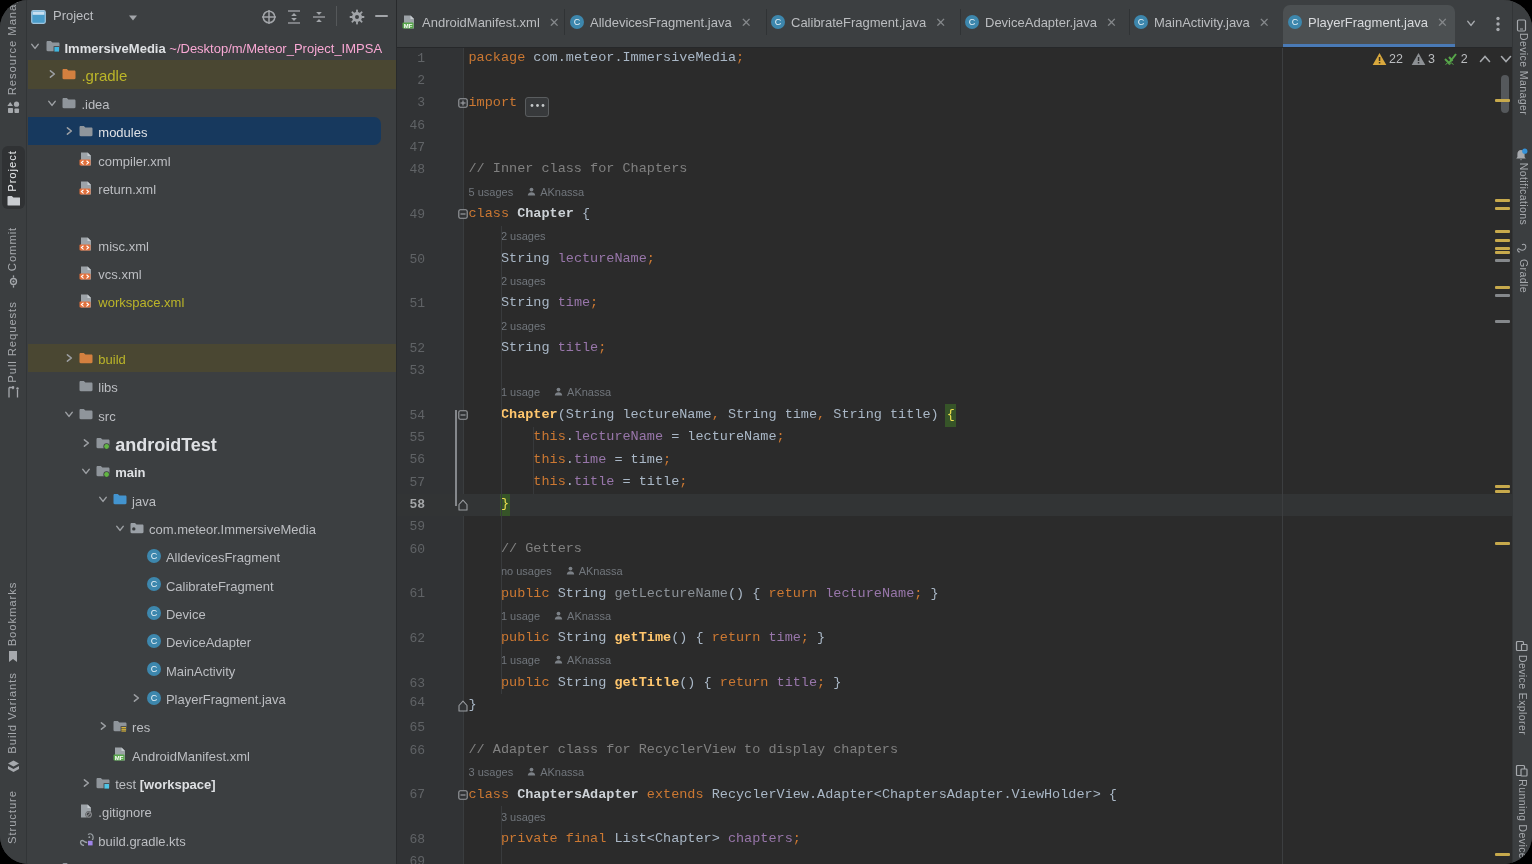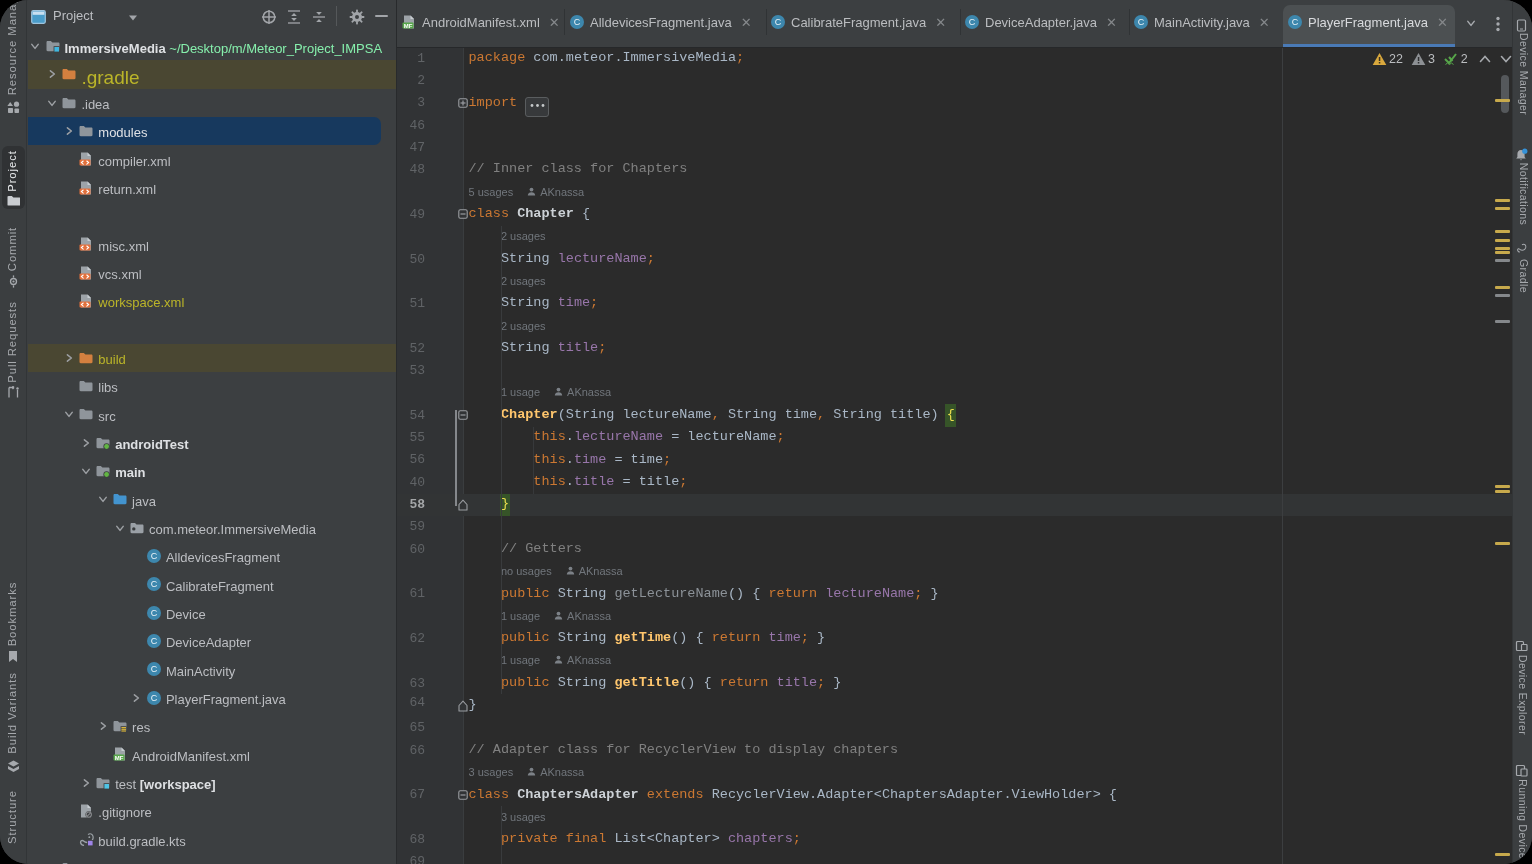--- a/index.html
+++ b/index.html
@@ -125,35 +125,35 @@
             <path d="M1.8 3.4 L5 7.4 L8.2 3.4" stroke="#9da0a4" stroke-width="1.5" fill="none" stroke-linecap="round" stroke-linejoin="round"></path>
           </svg>
         </div>
         <div class="abs" style="left:16.5px;top:6px;">
           <svg style="" width="16" height="16" viewBox="0 0 16 16">
             <path d="M1.5 4.2 C1.5 3.5 2 3 2.7 3 H5.8 L7.4 4.6 H13.3 C14 4.6 14.5 5.1 14.5 5.8 V12 C14.5 12.7 14 13.2 13.3 13.2 H2.7 C2 13.2 1.5 12.7 1.5 12 Z" fill="#8f959b"></path>
             <rect x="8.6" y="8.2" width="6" height="6" fill="#3c3f41"></rect>
             <rect x="9.4" y="9" width="4.6" height="4.6" fill="#40b6e0"></rect>
           </svg>
         </div>
-        <div class="abs" style="left:36.5px;top:6.5px;white-space:nowrap"><span style="color:#dee0e3;font-size:13px;font-weight:bold">ImmersiveMedia</span><span style="color:#86efac;font-size:13px"> ~/Desktop/m/Meteor_Project_IMPSA</span></div>
+        <div class="abs" style="left:36.5px;top:6.5px;white-space:nowrap"><span style="color:#dee0e3;font-size:13px;font-weight:bold">ImmersiveMedia</span><span style="color:#f9a8d4;font-size:13px"> ~/Desktop/m/Meteor_Project_IMPSA</span></div>
       </div>
 <div class="abs" style="left:0;top:60.33px;width:368px;height:28.33px">
         <div class="abs" style="left:0;top:0;width:368px;height:28.33px;background:#4a4732"></div>
         <div class="abs" style="left:18.9px;top:9px;">
           <svg style="" width="10" height="10" viewBox="0 0 10 10">
             <path d="M3.4 1.8 L7.4 5 L3.4 8.2" stroke="#9da0a4" stroke-width="1.5" fill="none" stroke-linecap="round" stroke-linejoin="round"></path>
           </svg>
         </div>
         <div class="abs" style="left:33.4px;top:6px;">
           <svg style="" width="16" height="16" viewBox="0 0 16 16">
             <path d="M1.5 4.2 C1.5 3.5 2 3 2.7 3 H5.8 L7.4 4.6 H13.3 C14 4.6 14.5 5.1 14.5 5.8 V12 C14.5 12.7 14 13.2 13.3 13.2 H2.7 C2 13.2 1.5 12.7 1.5 12 Z" fill="#d4803f"></path>
           </svg>
         </div>
-        <div class="abs" style="left:53.4px;top:6.5px;white-space:nowrap"><span style="color:#bbb529;font-size:19px">.gradle</span></div>
+        <div class="abs" style="left:53.4px;top:6.5px;white-space:nowrap"><span style="color:#bbb529;font-size:15px">.gradle</span></div>
       </div>
 <div class="abs" style="left:0;top:88.66px;width:368px;height:28.33px">
         <div class="abs" style="left:18.9px;top:9px;">
           <svg style="" width="10" height="10" viewBox="0 0 10 10">
             <path d="M1.8 3.4 L5 7.4 L8.2 3.4" stroke="#9da0a4" stroke-width="1.5" fill="none" stroke-linecap="round" stroke-linejoin="round"></path>
           </svg>
         </div>
         <div class="abs" style="left:33.4px;top:6px;">
           <svg style="" width="16" height="16" viewBox="0 0 16 16">
             <path d="M1.5 4.2 C1.5 3.5 2 3 2.7 3 H5.8 L7.4 4.6 H13.3 C14 4.6 14.5 5.1 14.5 5.8 V12 C14.5 12.7 14 13.2 13.3 13.2 H2.7 C2 13.2 1.5 12.7 1.5 12 Z" fill="#8f959b"></path>
@@ -271,21 +271,21 @@
             <path d="M3.4 1.8 L7.4 5 L3.4 8.2" stroke="#9da0a4" stroke-width="1.5" fill="none" stroke-linecap="round" stroke-linejoin="round"></path>
           </svg>
         </div>
         <div class="abs" style="left:67.2px;top:6px;">
           <svg style="" width="16" height="16" viewBox="0 0 16 16">
             <path d="M1.5 4.2 C1.5 3.5 2 3 2.7 3 H5.8 L7.4 4.6 H13.3 C14 4.6 14.5 5.1 14.5 5.8 V12 C14.5 12.7 14 13.2 13.3 13.2 H2.7 C2 13.2 1.5 12.7 1.5 12 Z" fill="#8f959b"></path>
             <circle cx="11.6" cy="11.5" r="3.2" fill="#3c3f41"></circle>
             <circle cx="11.6" cy="11.5" r="2.4" fill="#62b543"></circle>
           </svg>
         </div>
-        <div class="abs" style="left:87.2px;top:6.5px;white-space:nowrap"><span style="color:#dee0e3;font-size:13px;font-weight:bold">androidTest</span></div>
+        <div class="abs" style="left:87.2px;top:6.5px;white-space:nowrap"><span style="color:#dee0e3;font-size:18px;font-weight:bold">androidTest</span></div>
       </div>
 <div class="abs" style="left:0;top:456.95px;width:368px;height:28.33px">
         <div class="abs" style="left:52.7px;top:9px;">
           <svg style="" width="10" height="10" viewBox="0 0 10 10">
             <path d="M1.8 3.4 L5 7.4 L8.2 3.4" stroke="#9da0a4" stroke-width="1.5" fill="none" stroke-linecap="round" stroke-linejoin="round"></path>
           </svg>
         </div>
         <div class="abs" style="left:67.2px;top:6px;">
           <svg style="" width="16" height="16" viewBox="0 0 16 16">
             <path d="M1.5 4.2 C1.5 3.5 2 3 2.7 3 H5.8 L7.4 4.6 H13.3 C14 4.6 14.5 5.1 14.5 5.8 V12 C14.5 12.7 14 13.2 13.3 13.2 H2.7 C2 13.2 1.5 12.7 1.5 12 Z" fill="#8f959b"></path>
@@ -550,21 +550,21 @@
 <div class="inlay" style="left:103.9px;top:386.4px">1 usage<span style="display:inline-block;width:14px"></span><svg style="" width="9" height="9" viewBox="0 0 9 9">
           <circle cx="4.5" cy="2.6" r="1.9" fill="#7c8187"></circle>
           <path d="M0.8 8.6 C0.8 6.4 2.4 5.2 4.5 5.2 C6.6 5.2 8.2 6.4 8.2 8.6 Z" fill="#7c8187"></path>
         </svg><span style="display:inline-block;width:4px"></span>AKnassa</div>
 <div class="num" style="left:-2px;top:407.8px;">54</div>
 <div class="code" style="left:71.5px;top:407.1px"><span class="p">    </span><span class="m">Chapter</span><span class="p">(String lectureName</span><span class="k">,</span><span class="p"> String time</span><span class="k">,</span><span class="p"> String title) </span><span style="color:#ecdf4e">{</span></div>
 <div class="num" style="left:-2px;top:430.1px;">55</div>
 <div class="code" style="left:71.5px;top:429.4px"><span class="p">        </span><span class="k">this</span><span class="p">.</span><span class="f">lectureName</span><span class="p"> = lectureName</span><span class="k">;</span></div>
 <div class="num" style="left:-2px;top:452.4px;">56</div>
 <div class="code" style="left:71.5px;top:451.7px"><span class="p">        </span><span class="k">this</span><span class="p">.</span><span class="f">time</span><span class="p"> = time</span><span class="k">;</span></div>
-<div class="num" style="left:-2px;top:474.8px;">40</div>
+<div class="num" style="left:-2px;top:474.8px;">57</div>
 <div class="code" style="left:71.5px;top:474.1px"><span class="p">        </span><span class="k">this</span><span class="p">.</span><span class="f">title</span><span class="p"> = title</span><span class="k">;</span></div>
 <div class="num" style="left:-2px;top:497.1px;color:#a4a6a8;font-weight:bold">58</div>
 <div class="code" style="left:71.5px;top:496.4px"><span class="p">    </span><span style="color:#ecdf4e">}</span></div>
 <div class="num" style="left:-2px;top:519.4px;">59</div>
 <div class="num" style="left:-2px;top:541.8px;">60</div>
 <div class="code" style="left:71.5px;top:541.1px"><span class="p">    </span><span class="c">// Getters</span></div>
 <div class="inlay" style="left:103.9px;top:565.1px">no usages<span style="display:inline-block;width:14px"></span><svg style="" width="9" height="9" viewBox="0 0 9 9">
           <circle cx="4.5" cy="2.6" r="1.9" fill="#7c8187"></circle>
           <path d="M0.8 8.6 C0.8 6.4 2.4 5.2 4.5 5.2 C6.6 5.2 8.2 6.4 8.2 8.6 Z" fill="#7c8187"></path>
         </svg><span style="display:inline-block;width:4px"></span>AKnassa</div>

